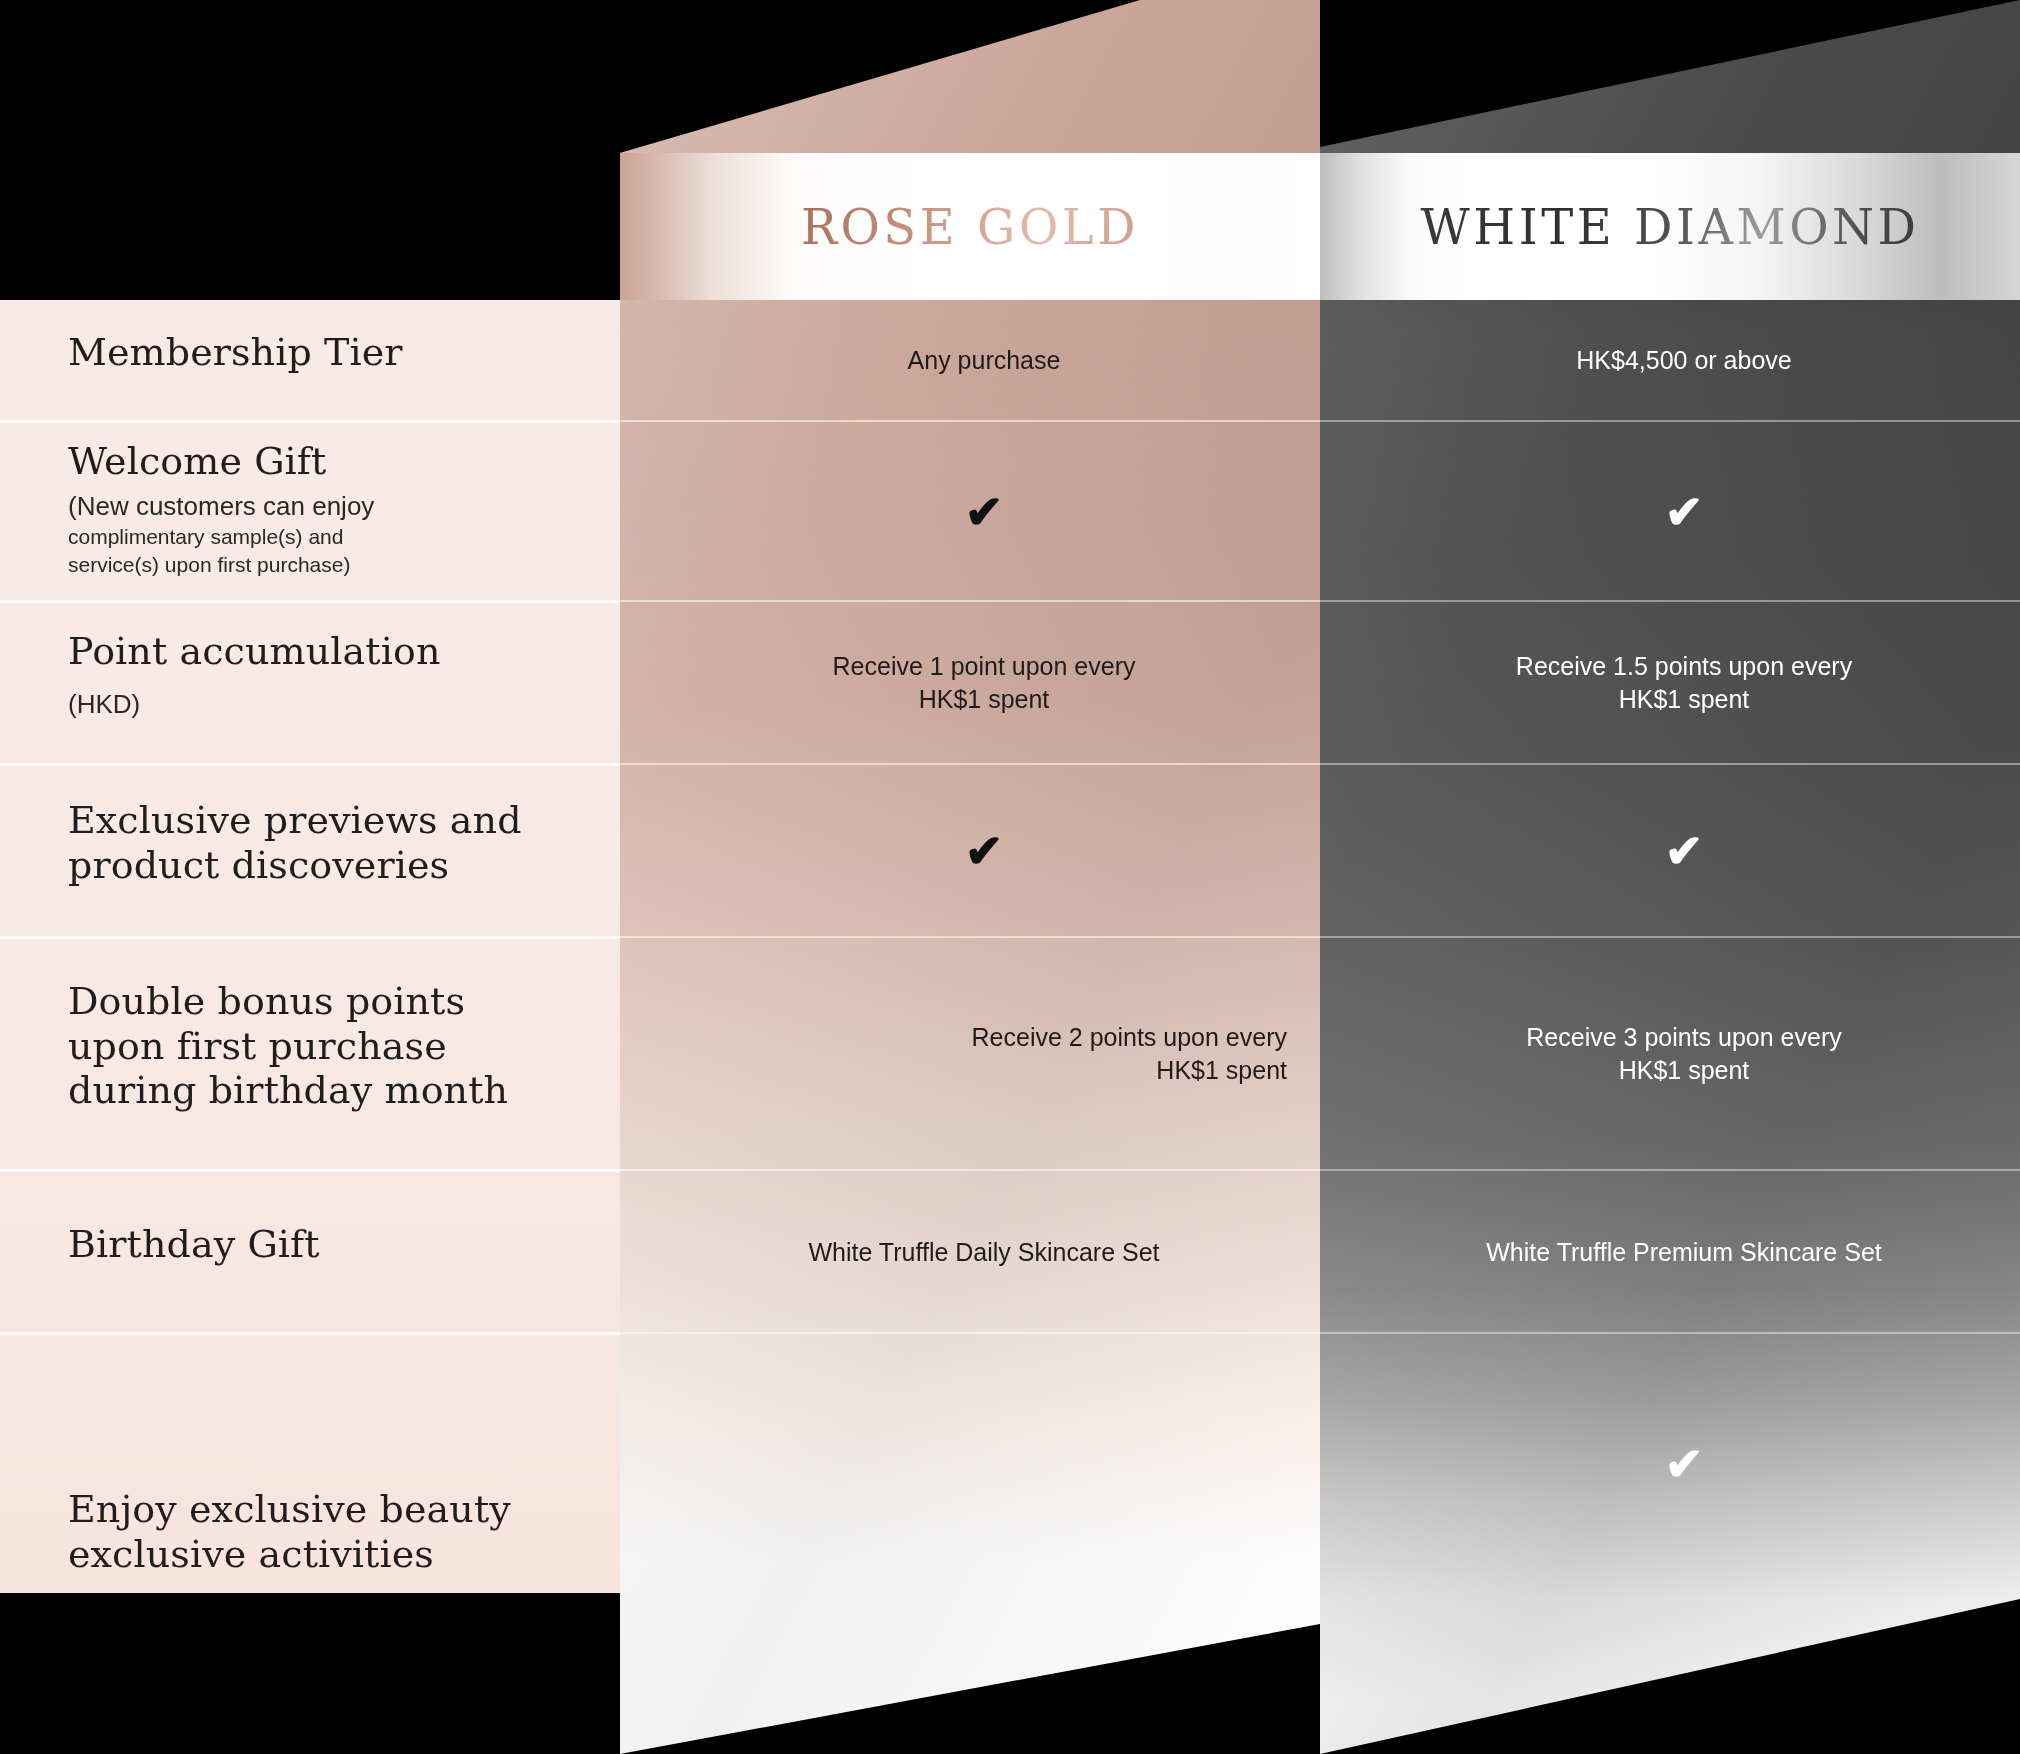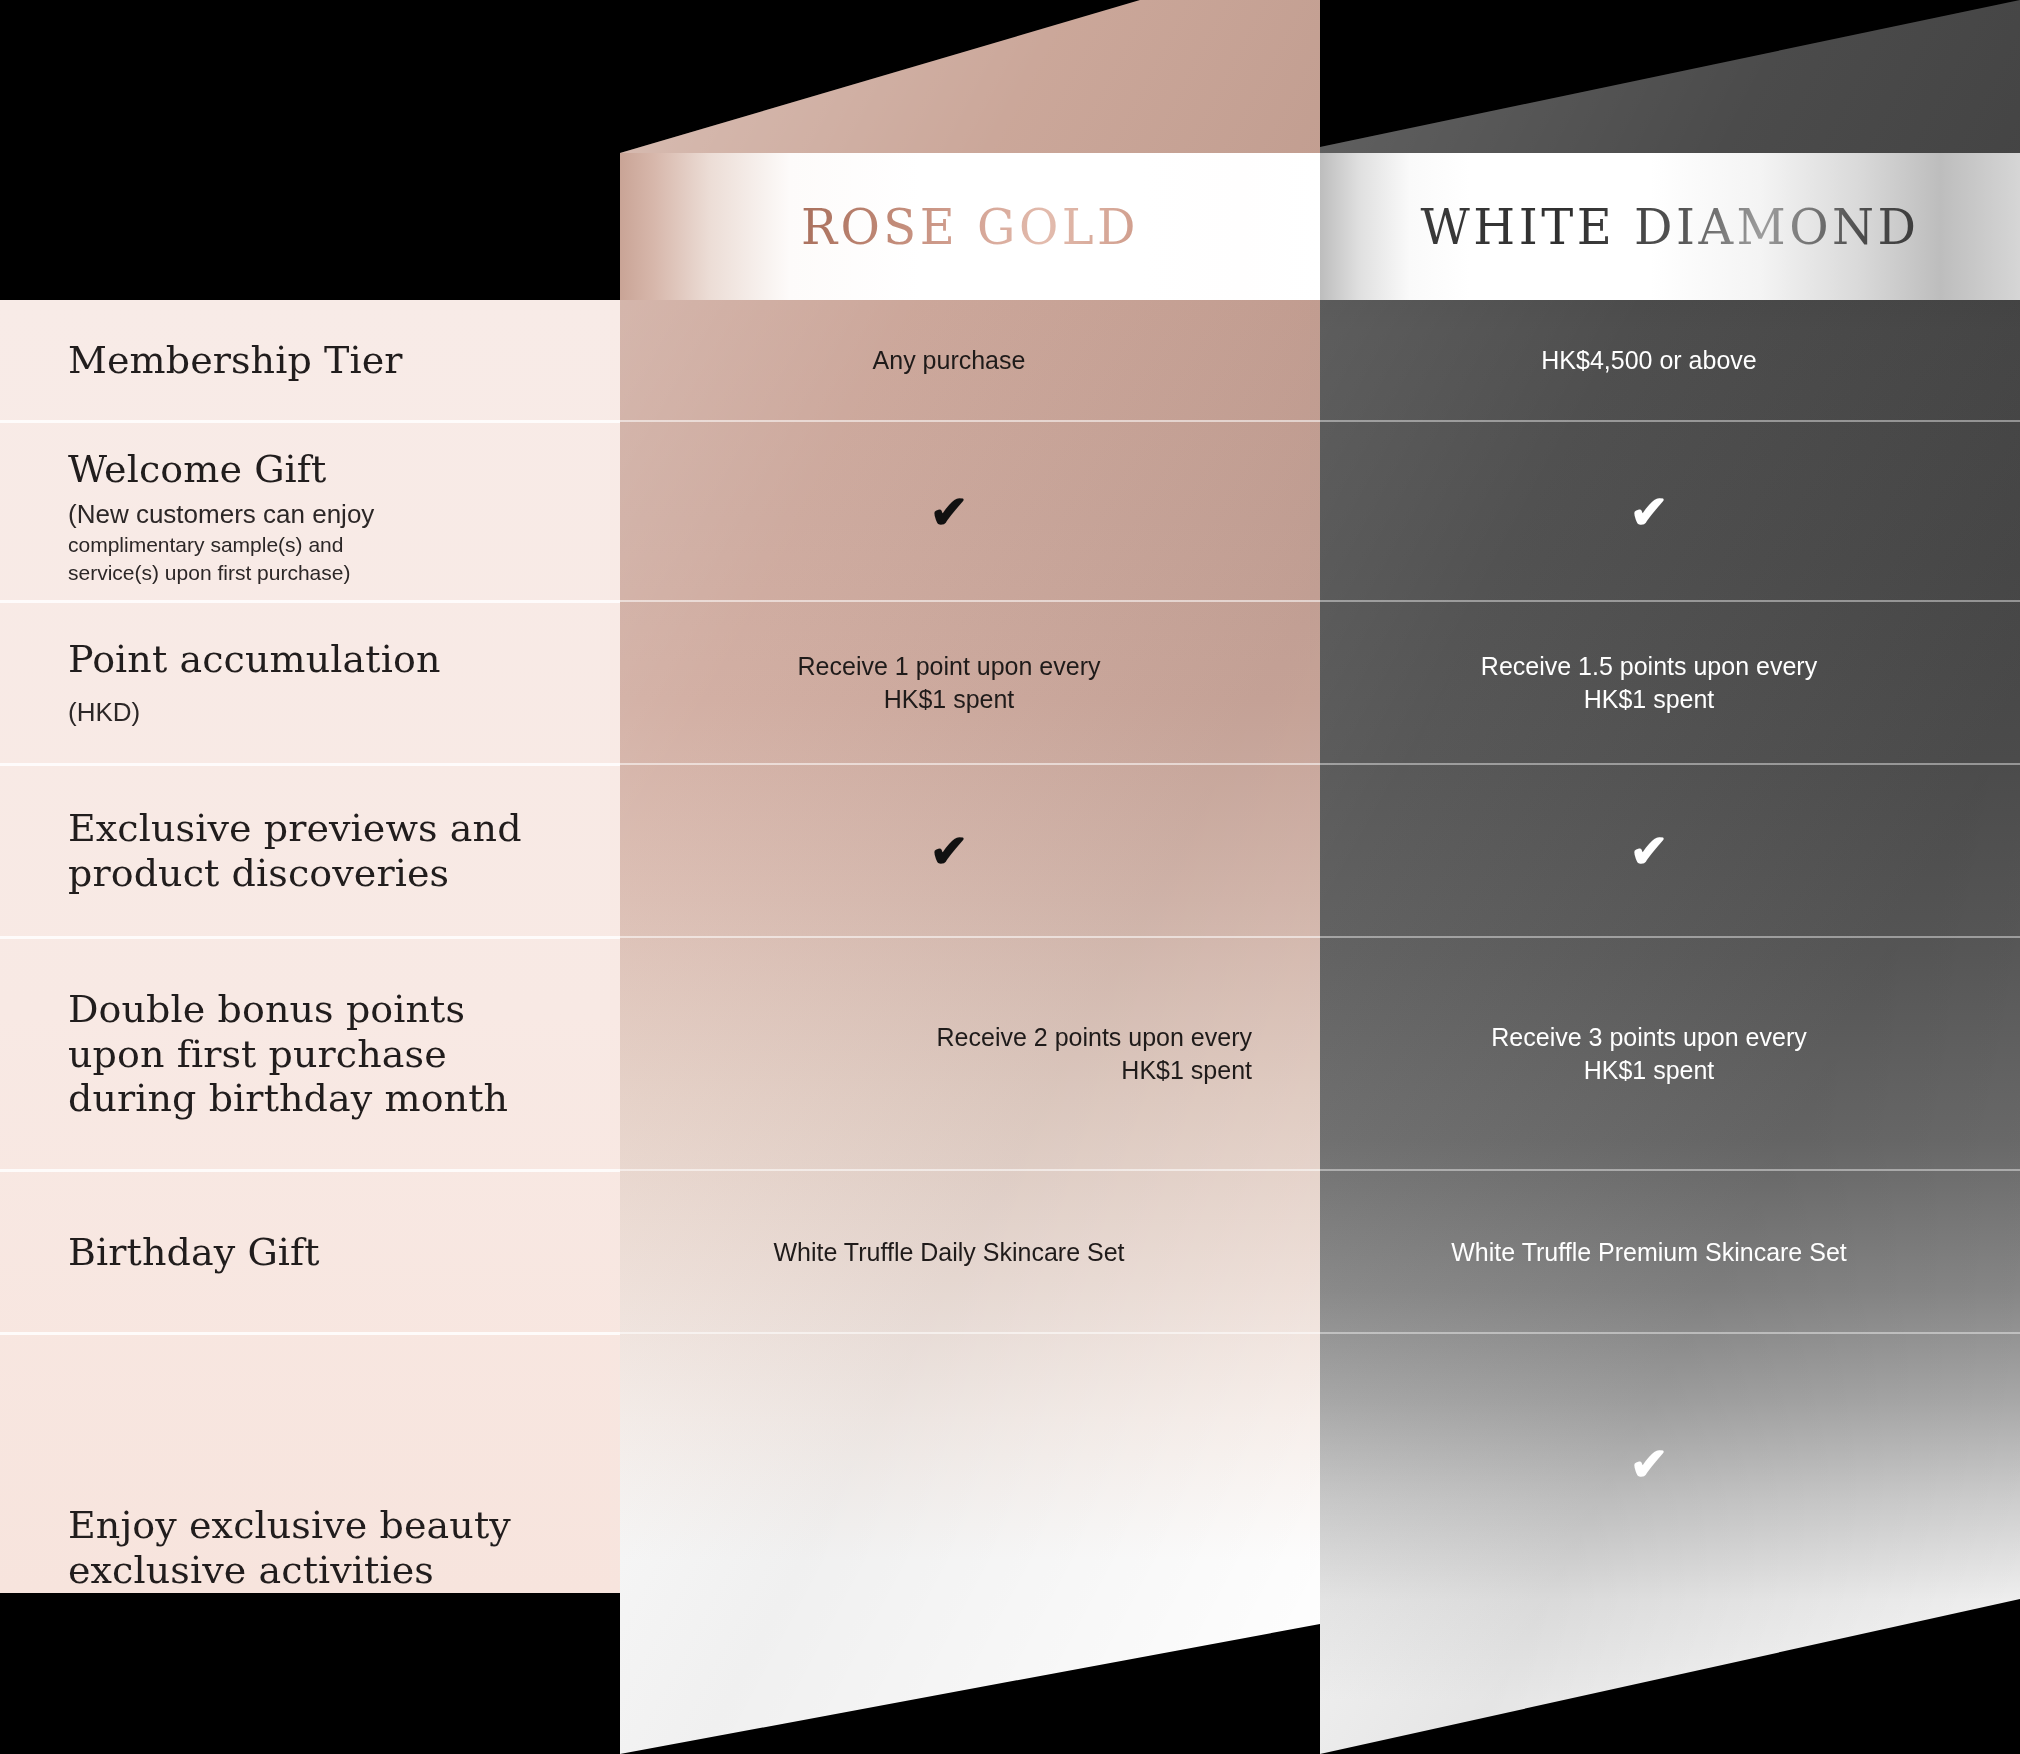--- a/index.html
+++ b/index.html
@@ -28,21 +28,21 @@
     top: 300px;
     width: 620px;
     height: 1293px;
     background: linear-gradient(180deg, #f8ebe7 0%, #f8e9e4 55%, #f7e4dd 100%);
   }
   .label-cell {
     position: absolute;
     left: 0;
     width: 620px;
     box-sizing: border-box;
-    padding: 0 30px 0 68px;
+    padding: 0 30px 16px 68px;
     display: flex;
     flex-direction: column;
     justify-content: center;
     color: #231f20;
   }
   .label-title {
     font-family: "DejaVu Serif", serif;
     font-size: 38px;
     font-weight: 400;
     line-height: 1.18;
@@ -190,20 +190,21 @@
     width: 658px;
     box-sizing: border-box;
     padding: 0 26px;
     display: flex;
     flex-direction: column;
     align-items: center;
     justify-content: center;
     text-align: center;
     font-size: 25px;
     line-height: 1.32;
+    margin-left: 35px;
   }
   .val-cell.rose { left: 620px; color: #1f1b1a; }
   .val-cell.white { left: 1320px; color: #ffffff; }
   .val-cell.dark-on-light { color: #1f1b1a; }
 
   .check {
     font-size: 46px;
     line-height: 1;
     font-weight: 700;
   }

